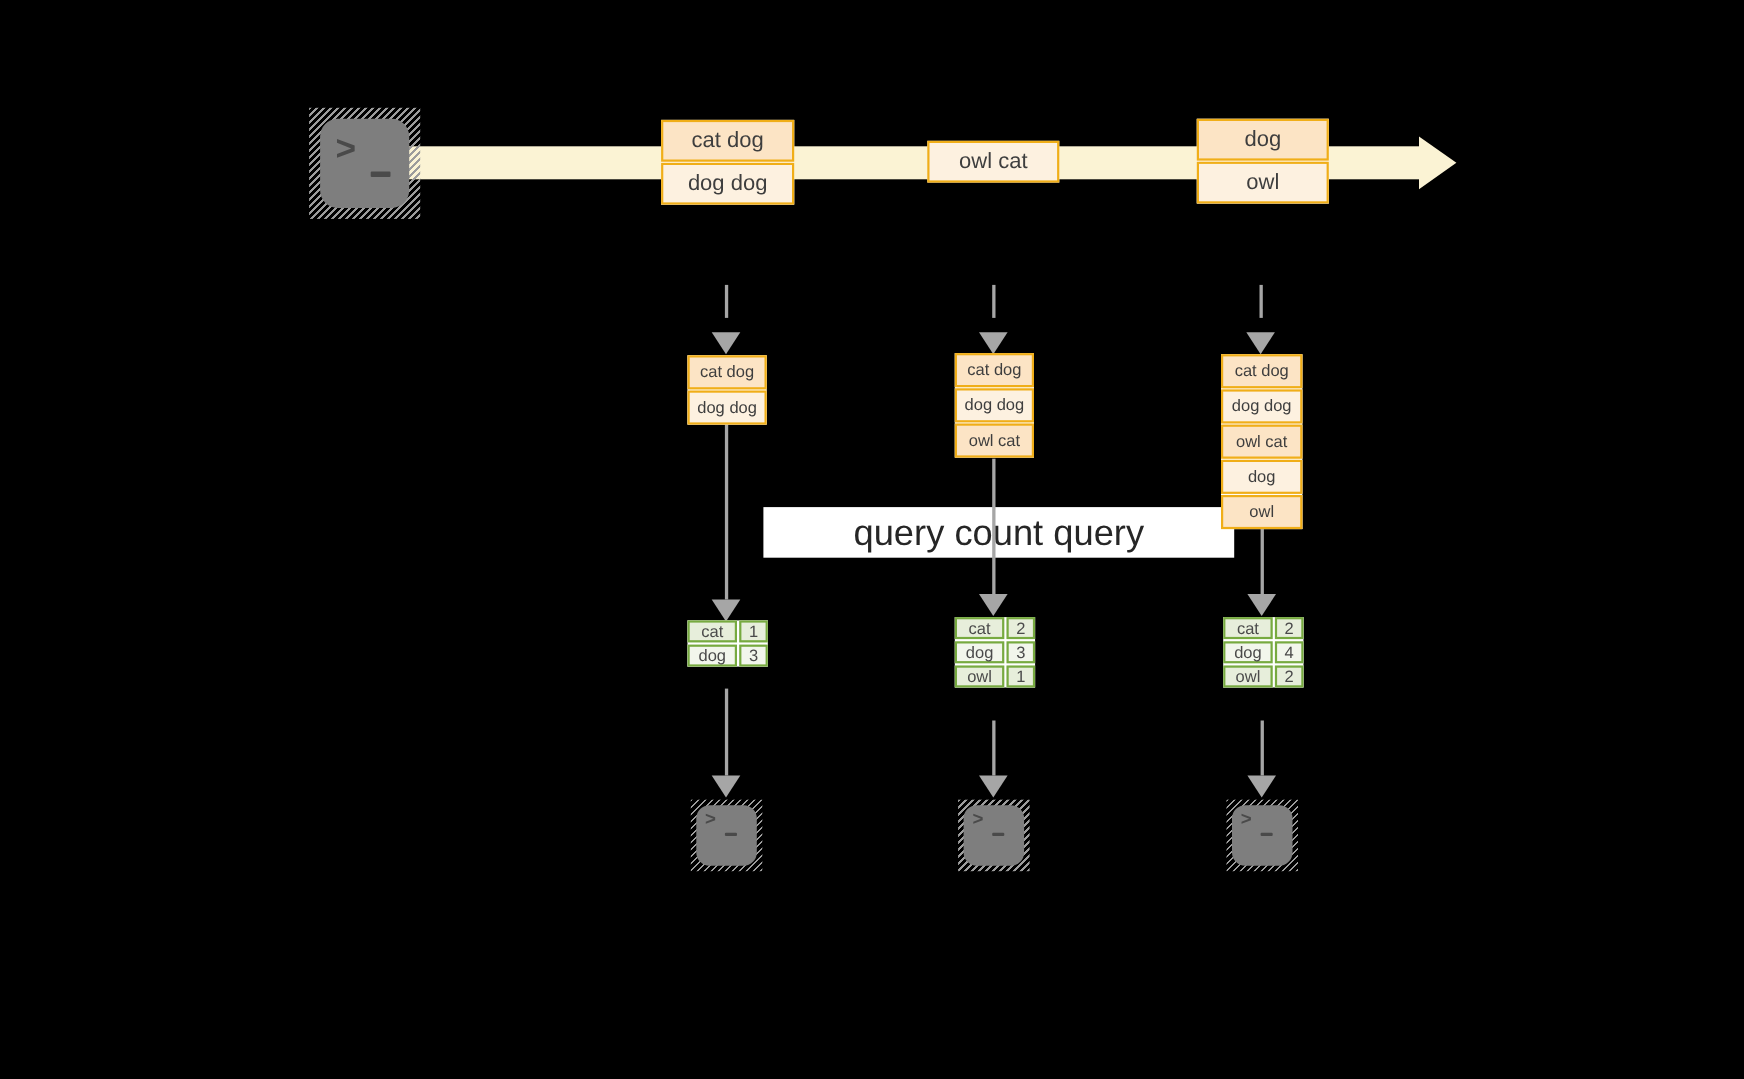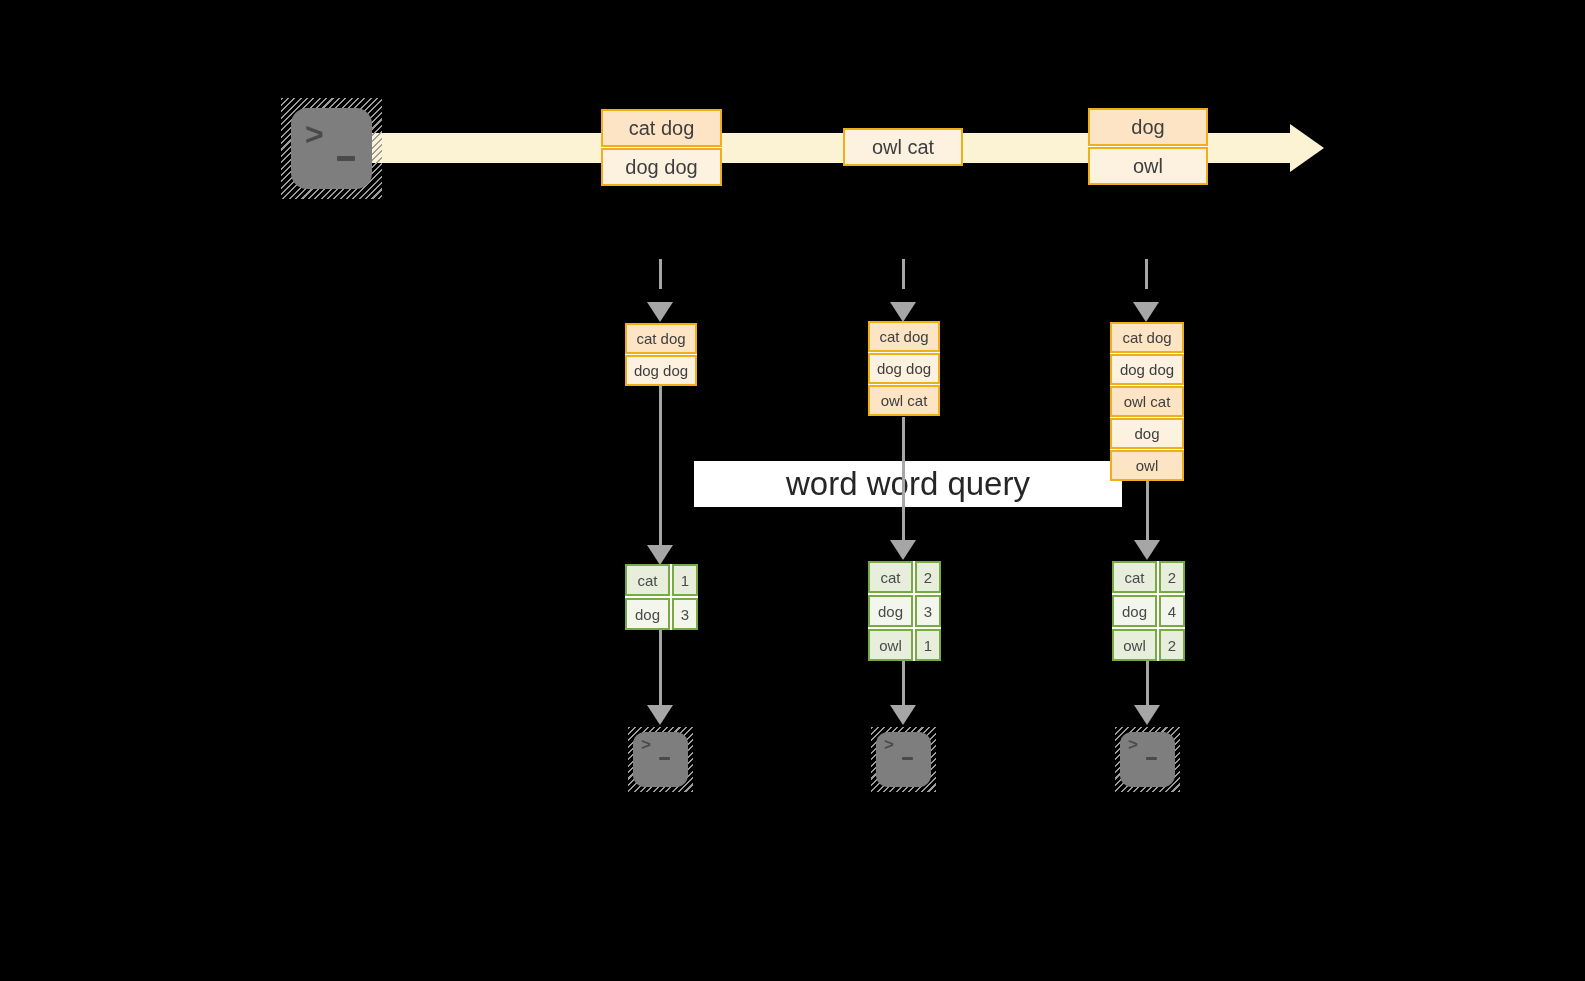--- a/index.html
+++ b/index.html
@@ -42,21 +42,21 @@
         border-left:13px solid transparent;border-right:13px solid transparent;
         border-top:20px solid var(--arrow,#a6a6a6);}
 
   
   .banner{position:absolute;left:694px;top:461px;width:428px;height:46px;background:var(--banner-bg,#fff);
           display:flex;align-items:center;justify-content:center;z-index:3;
           color:var(--banner-ink,#262626);font-size:33px;letter-spacing:0px;}
 
   
   .gtable{position:absolute;display:grid;grid-template-columns:45px 26px;gap:2px;background:#ffffff;z-index:6;}
-  .gcell{height:32px;border:2px solid var(--green,#77aa40);display:flex;align-items:center;justify-content:center;
+  .gcell{height:20px;border:2px solid var(--green,#77aa40);display:flex;align-items:center;justify-content:center;
          font-size:15px;color:#4a4a4a;}
   .gcell.dark{background:var(--cell-dark,#e7eedb);}
   .gcell.light{background:var(--cell-light,#f2f6ec);}
 </style>
 </head>
 <body>
 
 <div class="canvas">
 
   <div class="band"></div>
@@ -82,21 +82,21 @@
   </div>
 
   <div class="vdash" style="left:659px;top:259px;height:30px;"></div>
   <div class="head" style="left:647px;top:302px;"></div>
   <div class="vdash" style="left:902px;top:259px;height:30px;"></div>
   <div class="head" style="left:890px;top:302px;"></div>
   <div class="vdash" style="left:1145px;top:259px;height:30px;"></div>
   <div class="head" style="left:1133px;top:302px;"></div>
 
   <div class="banner">
-    <span>word word query</span>
+    <span>query count query</span>
   </div>
 
   <div class="ostack" style="left:625px;top:323px;width:72px;">
     <div class="orow peach h31">cat dog</div>
     <div class="orow cream h31">dog dog</div>
   </div>
   <div class="vline" style="left:659px;top:385px;height:160px;"></div>
   <div class="head" style="left:647px;top:545px;"></div>
   <div class="gtable" style="left:625px;top:564px;">
     <div class="gcell dark">cat</div>

